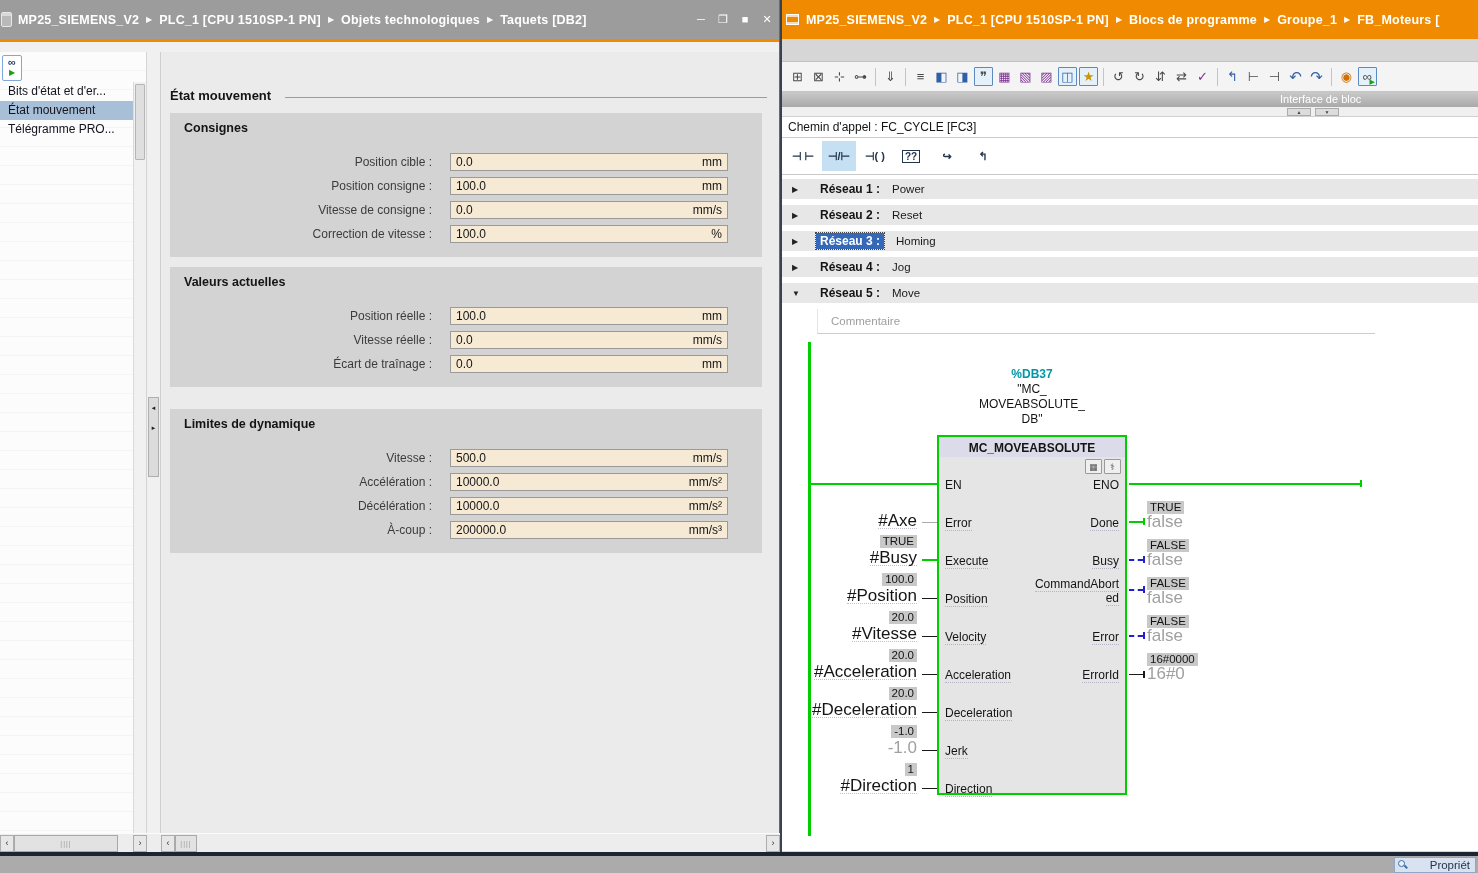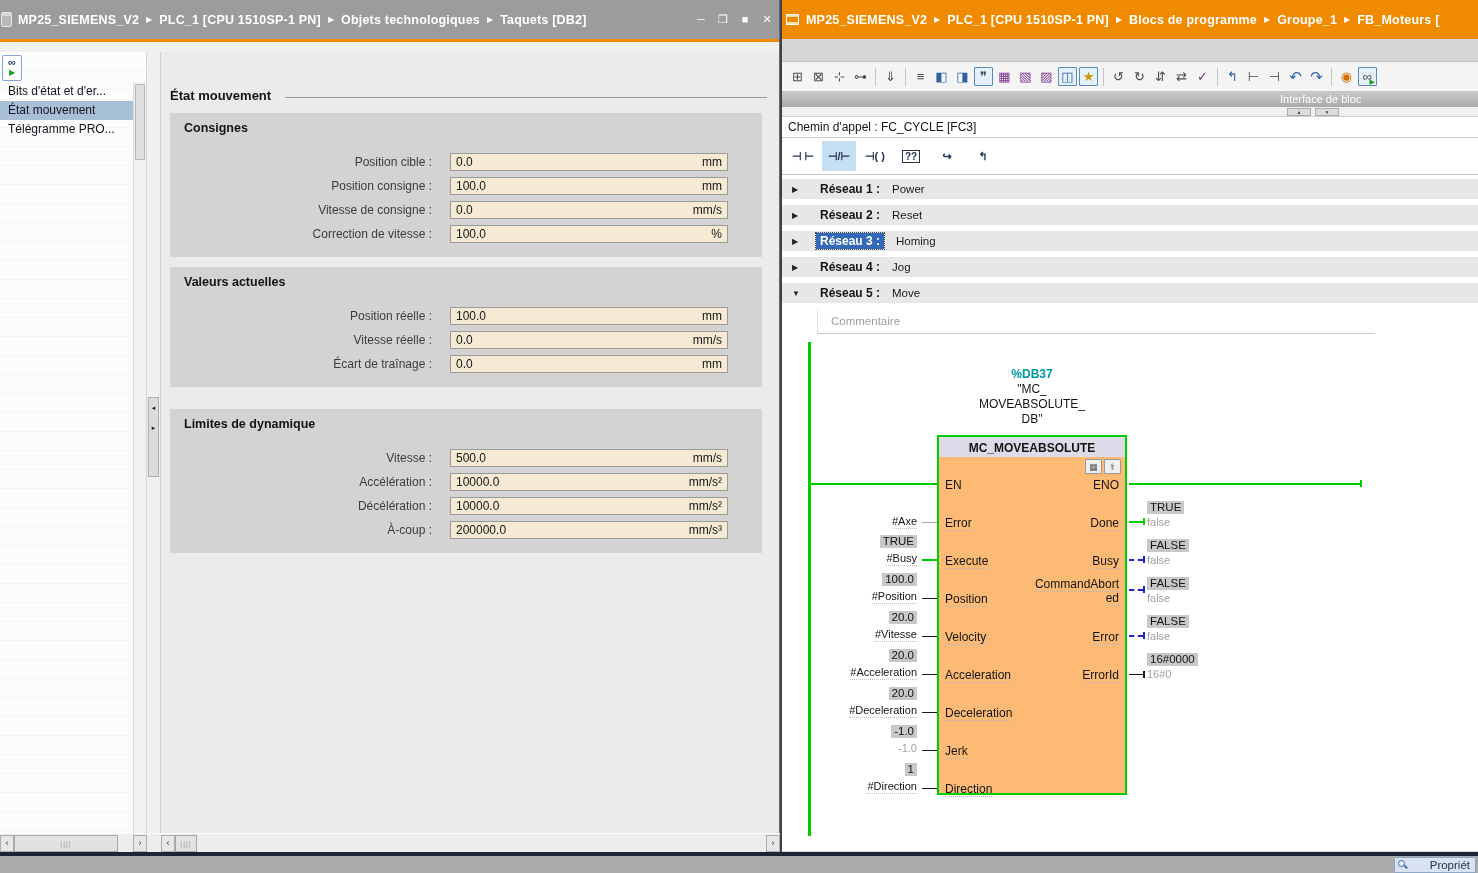--- a/index.html
+++ b/index.html
@@ -104,31 +104,31 @@
   .hline.black { background:#1a1a1a; height:1px; }
   .hline.gray { background:#ABABAB; height:1px; }
   .hline.dashed { height:0; background:none; border-top:2px dashed #2121CC; }
   .tick { width:2px; height:7px; background:#00CE00; }
   .tick.blue { background:#2121CC; }
   .tick.black { background:#1a1a1a; }
 
   #db-label { left:155px; top:33px; width:190px; text-align:center; line-height:15px; font-size:12px; color:#141414; }
   .db-num { color:#0097A7; font-weight:700; }
 
-  #fb-block { left:155px; top:101px; width:190px; height:360px; border:2px solid #00CE00; background:#fdba74; }
+  #fb-block { left:155px; top:101px; width:190px; height:360px; border:2px solid #00CE00; background:#e5e5e5; }
   #fb-title { text-align:center; font-weight:700; font-size:12px; padding-top:4px; color:#141414; background:#DBDBE9; height:20px; }
   #fb-iconrow { position:absolute; right:4px; top:22px; display:flex; gap:2px; }
   .fb-mini { width:17px; height:15px; background:#EFEFEF; border:1px solid #9A9A9A; font-size:9px; text-align:center; line-height:14px; color:#555; border-radius:1px; }
   .pin { position:absolute; font-size:12px; color:#141414; }
   .pin u { text-decoration:none; border-bottom:1px dotted #B4B4C6; }
   .pin.right { right:6px; text-align:right; }
   .pin.left { left:6px; }
 
   .opstack-val { position:absolute; background:#C8C8C8; color:#141414; font-size:11.5px; line-height:13px; padding:0 3px; }
-  .opstack-name { position:absolute; font-size:11px; color:#141414; line-height:14px; border-bottom:1px dotted #C0C0CC; }
+  .opstack-name { position:absolute; font-size:17px; color:#141414; line-height:14px; border-bottom:1px dotted #C0C0CC; }
   .opstack-name.gray, .op-gray { color:#A0A0A0; border-bottom:none; }
   .r { text-align:right; }
 
   #right-scrollrow { height:15px; background:#ECECEC; border-top:1px solid #D5D5D5; }
 
   
   #footer-dark { position:absolute; left:0; top:852px; width:1478px; height:4px; background:#1B2533; }
   #footer-gray { position:absolute; left:0; top:856px; width:1478px; height:17px; background:#ABABAB; }
   #prop-tab { position:absolute; right:2px; top:857px; height:16px; background:#D9E2F0; border:1px solid #8FA6C4; display:flex; align-items:center; padding:0 5px 0 3px; gap:22px; }
   #prop-tab .txt { font-size:11.5px; color:#24344E; }

